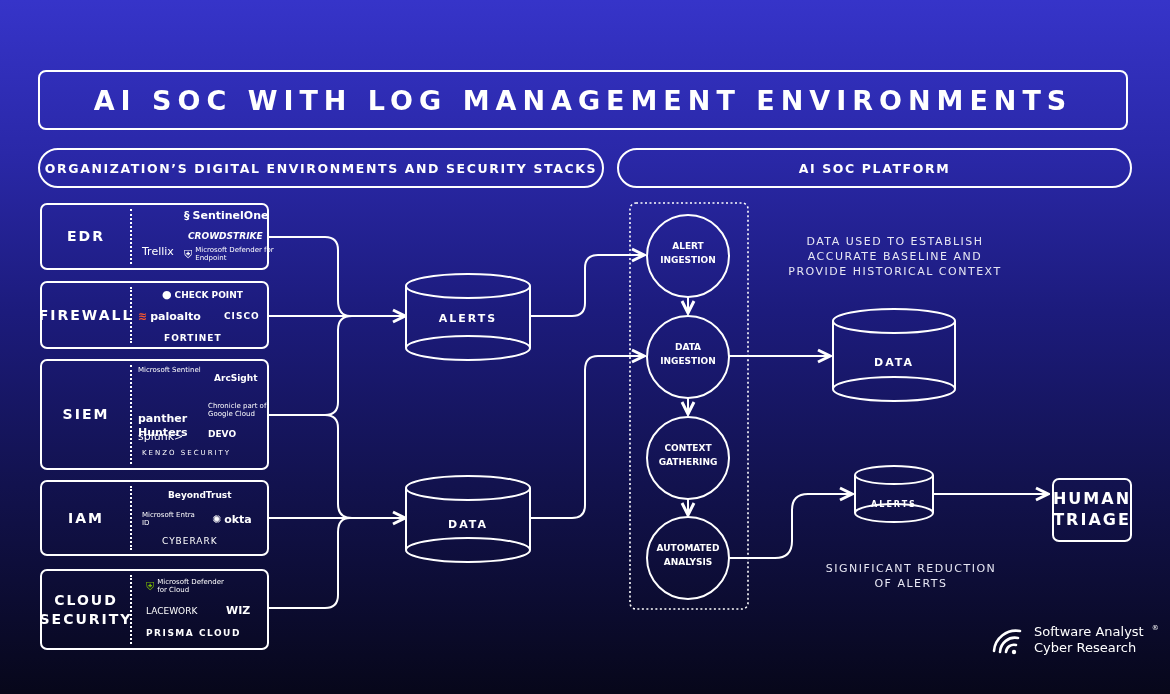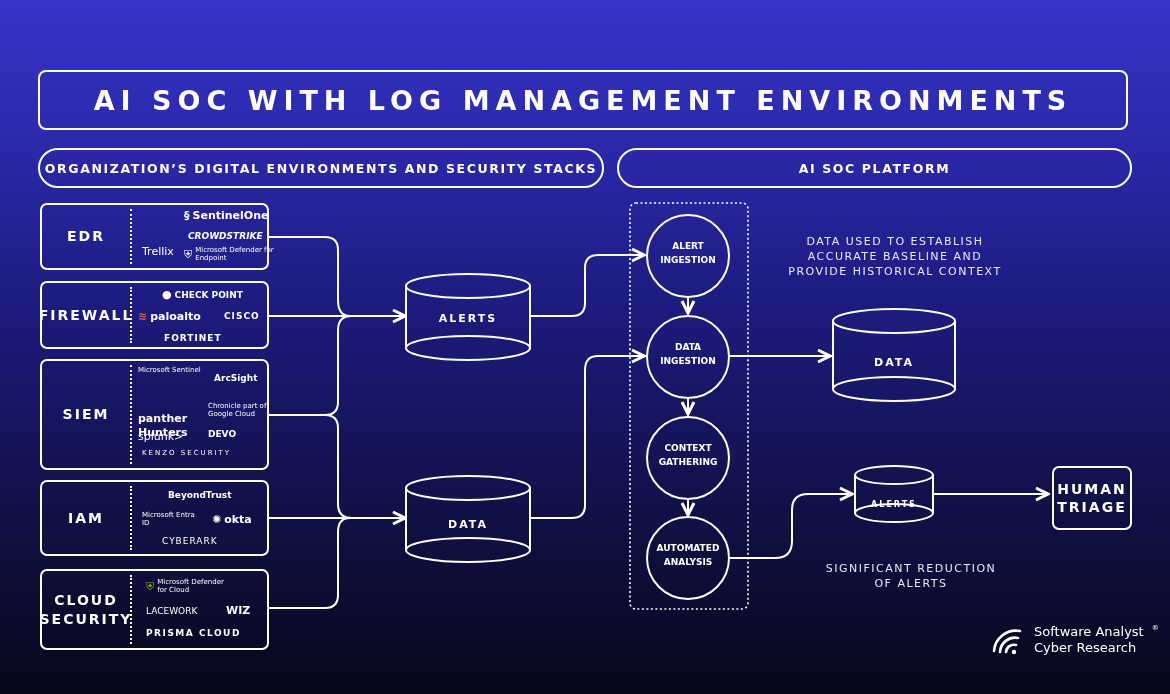--- a/index.html
+++ b/index.html
@@ -38,23 +38,23 @@
   .logo.small { font-size: 7px; font-weight: normal; line-height: 1.1; }
   .logo.lg { font-size: 11px; }
   svg.lines { position: absolute; left: 0; top: 0; }
   .cyl-label, .circle-label, .note {
     position: absolute; text-align: center; font-weight: bold; white-space: pre-line;
   }
   .cyl-label { font-size: 11px; letter-spacing: 2px; }
   .circle-label { font-size: 9px; line-height: 1.5; width: 80px; }
   .note { font-weight: normal; font-size: 11px; letter-spacing: 1.5px; line-height: 1.35; color: #e8e8f4; }
   .triage {
-    left: 1052px; top: 466px; width: 80px; height: 64px; border: 2px solid #fff; border-radius: 7px;
+    left: 1052px; top: 478px; width: 80px; height: 64px; border: 2px solid #fff; border-radius: 7px;
     box-sizing: border-box; display: flex; align-items: center; justify-content: center;
-    text-align: center; font-weight: bold; font-size: 14px; letter-spacing: 2px; line-height: 1.3; white-space: pre-line;
+    text-align: center; font-weight: bold; font-size: 16px; letter-spacing: 2px; line-height: 1.3; white-space: pre-line;
   }
   .brand { left: 990px; top: 624px; display: flex; align-items: center; gap: 8px; }
   .brand-text { font-size: 13px; line-height: 1.2; white-space: pre-line; }
 </style>
 </head>
 <body>
 
 <div class="abs title-box">AI SOC WITH LOG MANAGEMENT ENVIRONMENTS</div>
 <div class="abs pill" style="left:38px;width:566px;">ORGANIZATION’S DIGITAL ENVIRONMENTS AND SECURITY STACKS</div>
 <div class="abs pill" style="left:617px;width:515px;">AI SOC PLATFORM</div>

